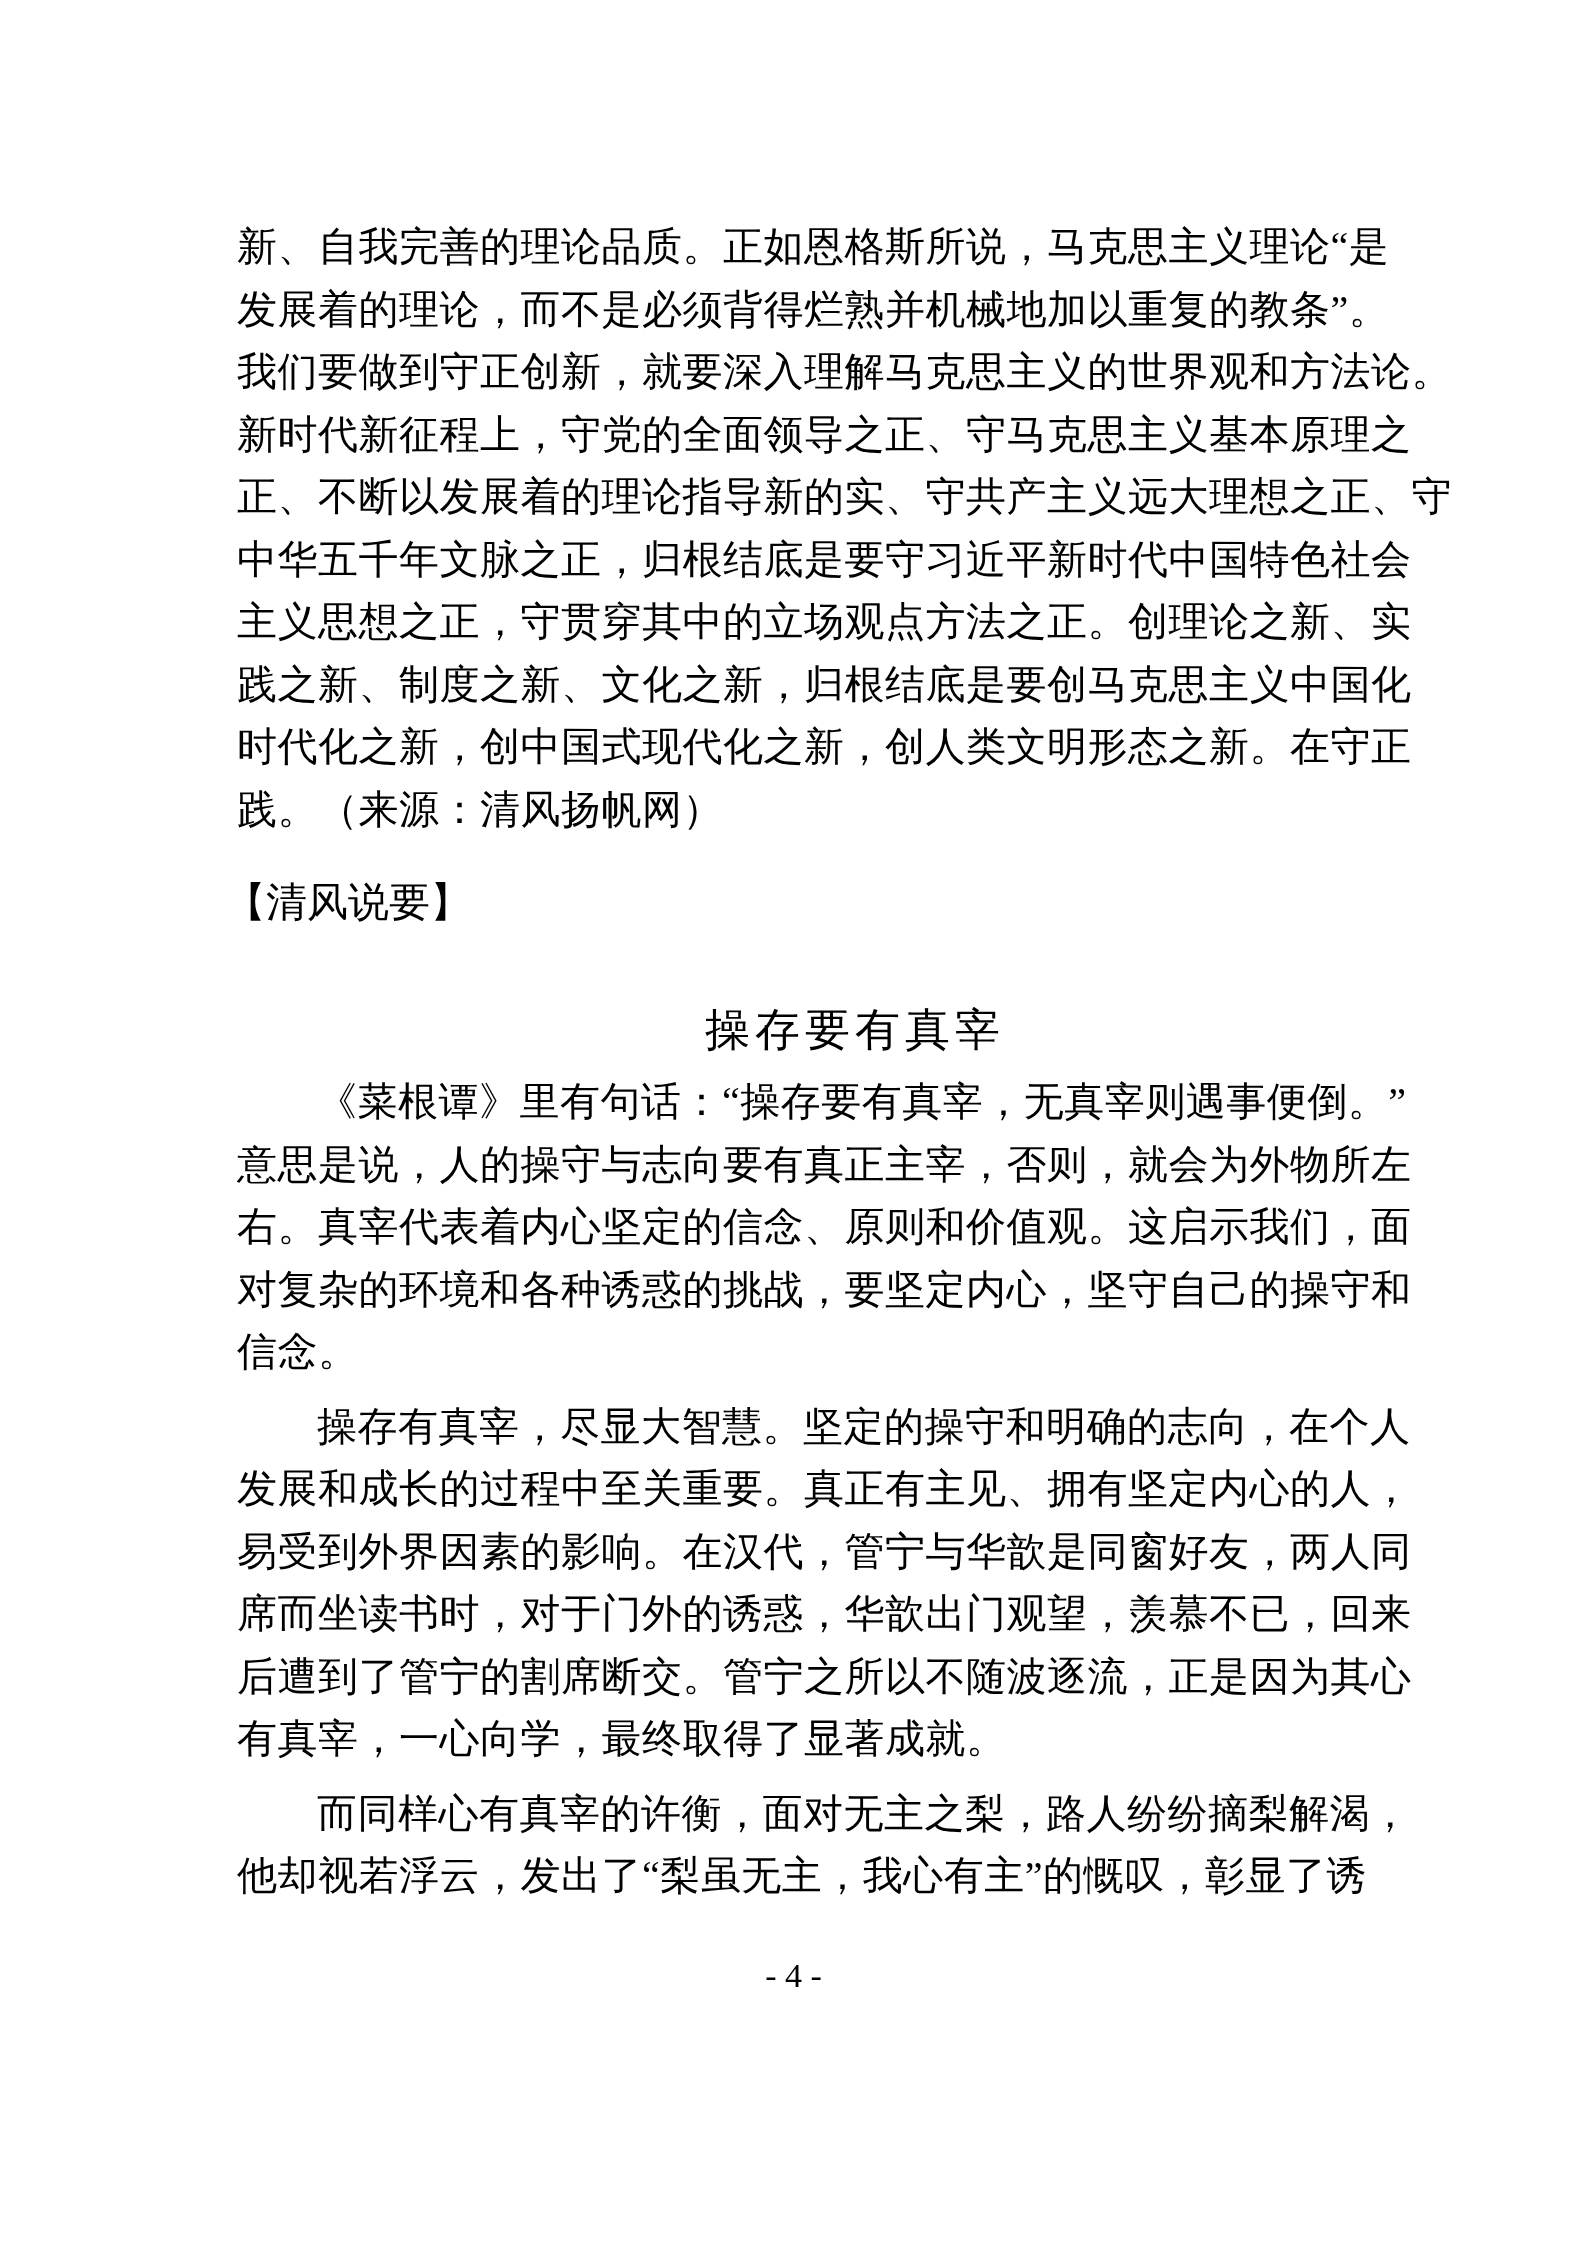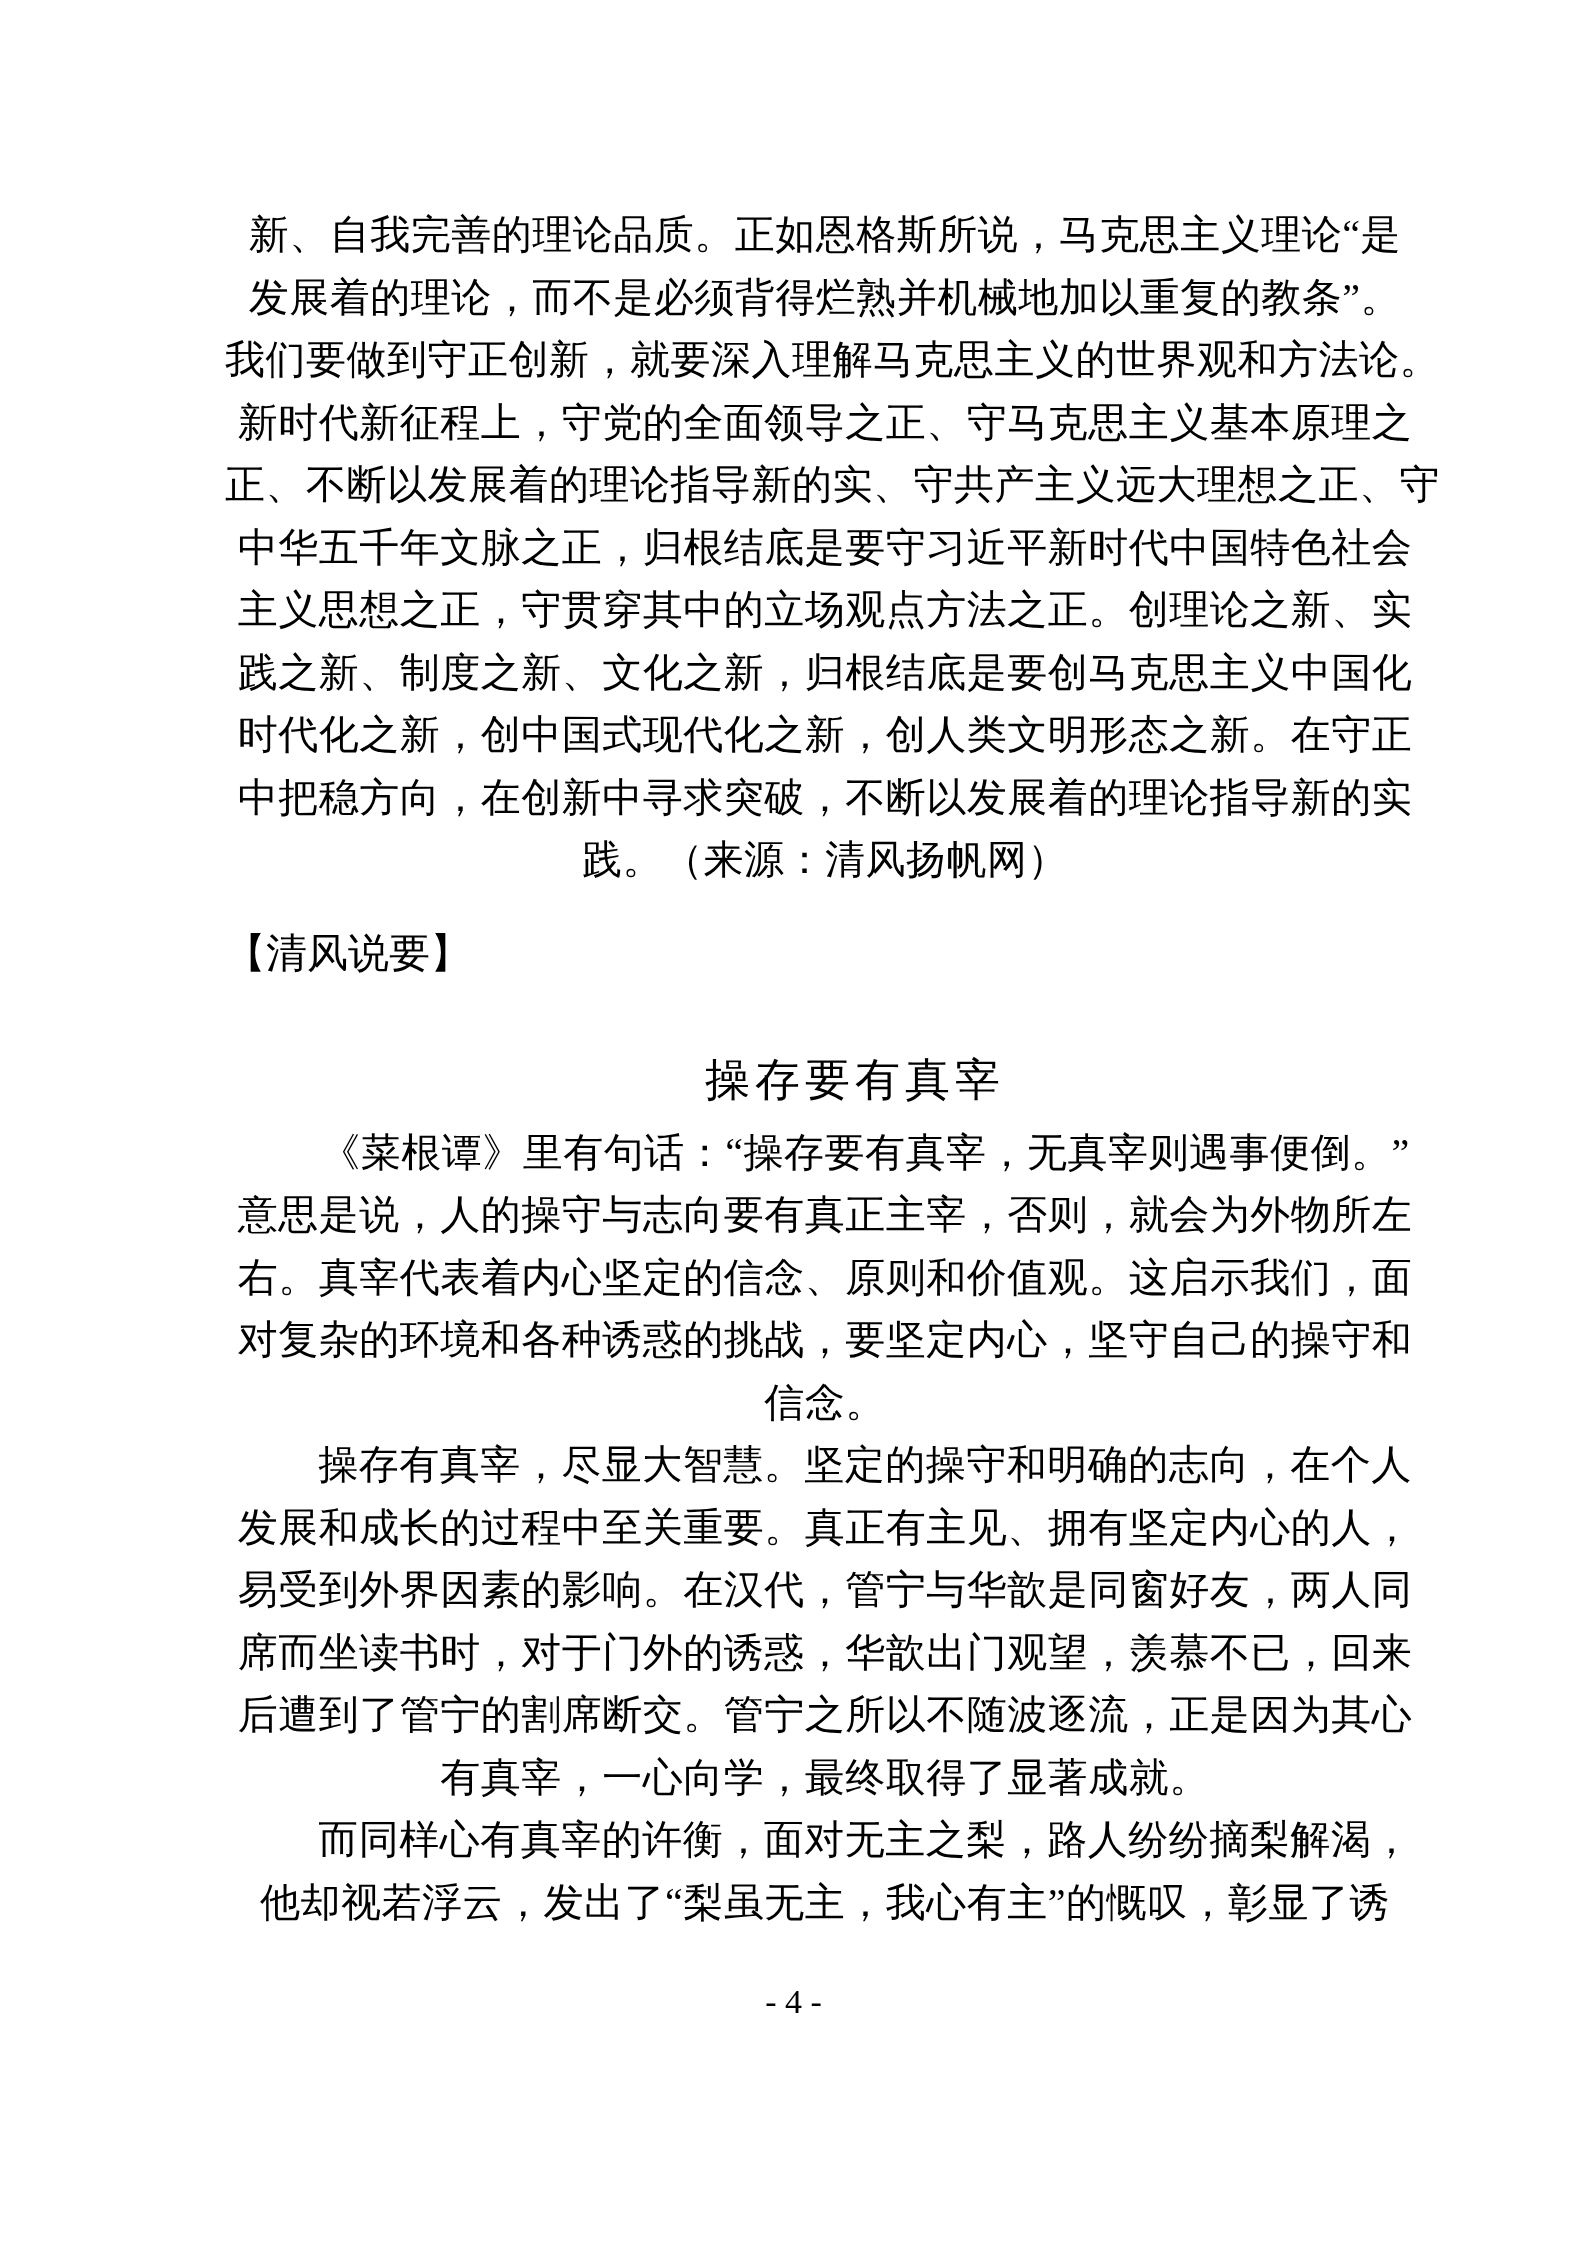--- a/index.html
+++ b/index.html
@@ -21,21 +21,21 @@
     padding-left: 225px;
     width: 1200px;
   }
   .line {
     height: 62.5px;
     line-height: 62.5px;
     font-size: 40px;
     white-space: nowrap;
     letter-spacing: 0.5px;
   }
-  .para { margin: 0; text-align: center; }
+  .para { margin: 12px; }
   .para.indented .line:first-child { text-indent: 2em; }
   .section-label {
     margin-top: 30px;
     height: 62.5px;
     line-height: 62.5px;
     font-size: 41px;
     white-space: nowrap;
   }
   .title {
     margin: 65px 0 0 60px;
@@ -66,21 +66,20 @@
     <div class="para">
         <div class="line">新、自我完善的理论品质。正如恩格斯所说，马克思主义理论“是</div>
         <div class="line">发展着的理论，而不是必须背得烂熟并机械地加以重复的教条”。</div>
         <div class="line">我们要做到守正创新，就要深入理解马克思主义的世界观和方法论。</div>
         <div class="line">新时代新征程上，守党的全面领导之正、守马克思主义基本原理之</div>
         <div class="line">正、不断以发展着的理论指导新的实、守共产主义远大理想之正、守</div>
         <div class="line">中华五千年文脉之正，归根结底是要守习近平新时代中国特色社会</div>
         <div class="line">主义思想之正，守贯穿其中的立场观点方法之正。创理论之新、实</div>
         <div class="line">践之新、制度之新、文化之新，归根结底是要创马克思主义中国化</div>
         <div class="line">时代化之新，创中国式现代化之新，创人类文明形态之新。在守正</div>
-        <div class="line">中把稳方向，在创新中寻求突破，不断以发展着的理论指导新的实</div>
         <div class="line">践。（来源：清风扬帆网）</div>
       </div>
 
     <div class="section-label">【清风说要】</div>
 
     <div class="title">操存要有真宰</div>
 
     <div class="para indented para-first">
         <div class="line">《菜根谭》里有句话：“操存要有真宰，无真宰则遇事便倒。”</div>
         <div class="line">意思是说，人的操守与志向要有真正主宰，否则，就会为外物所左</div>

